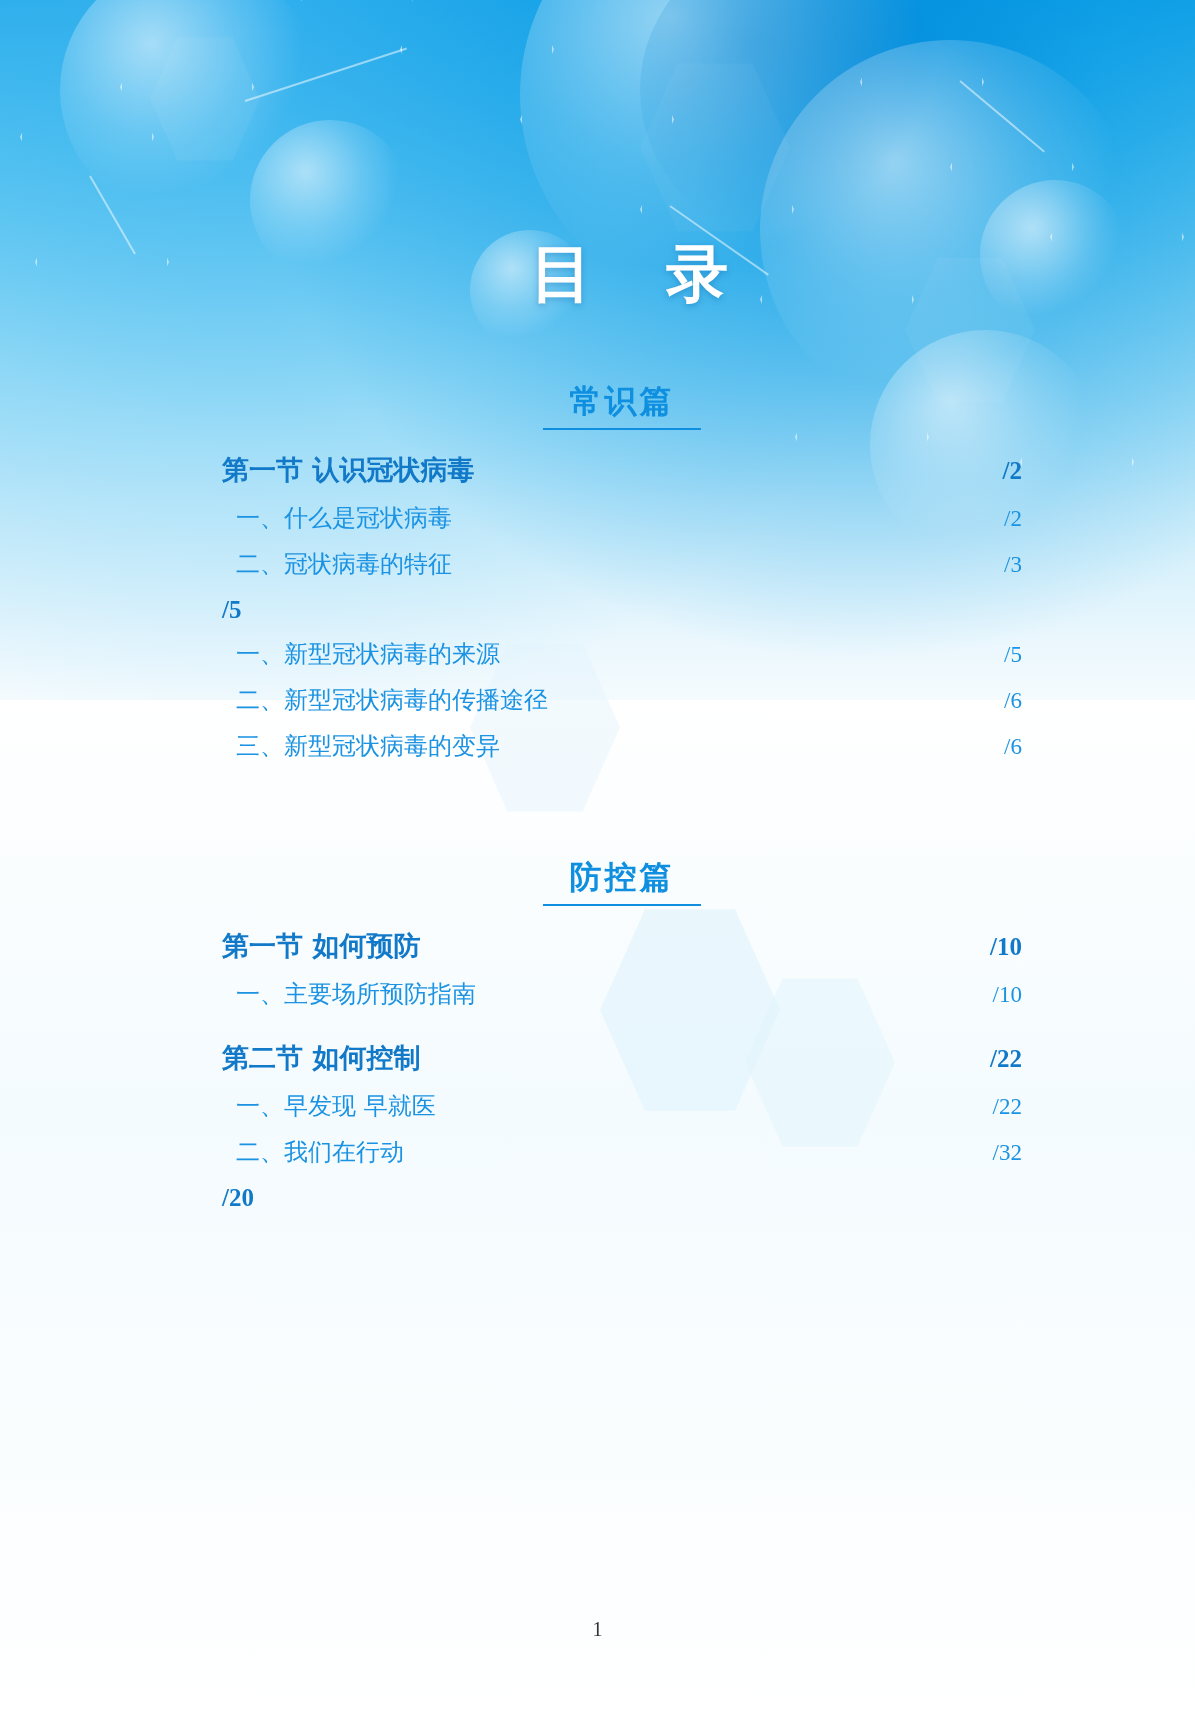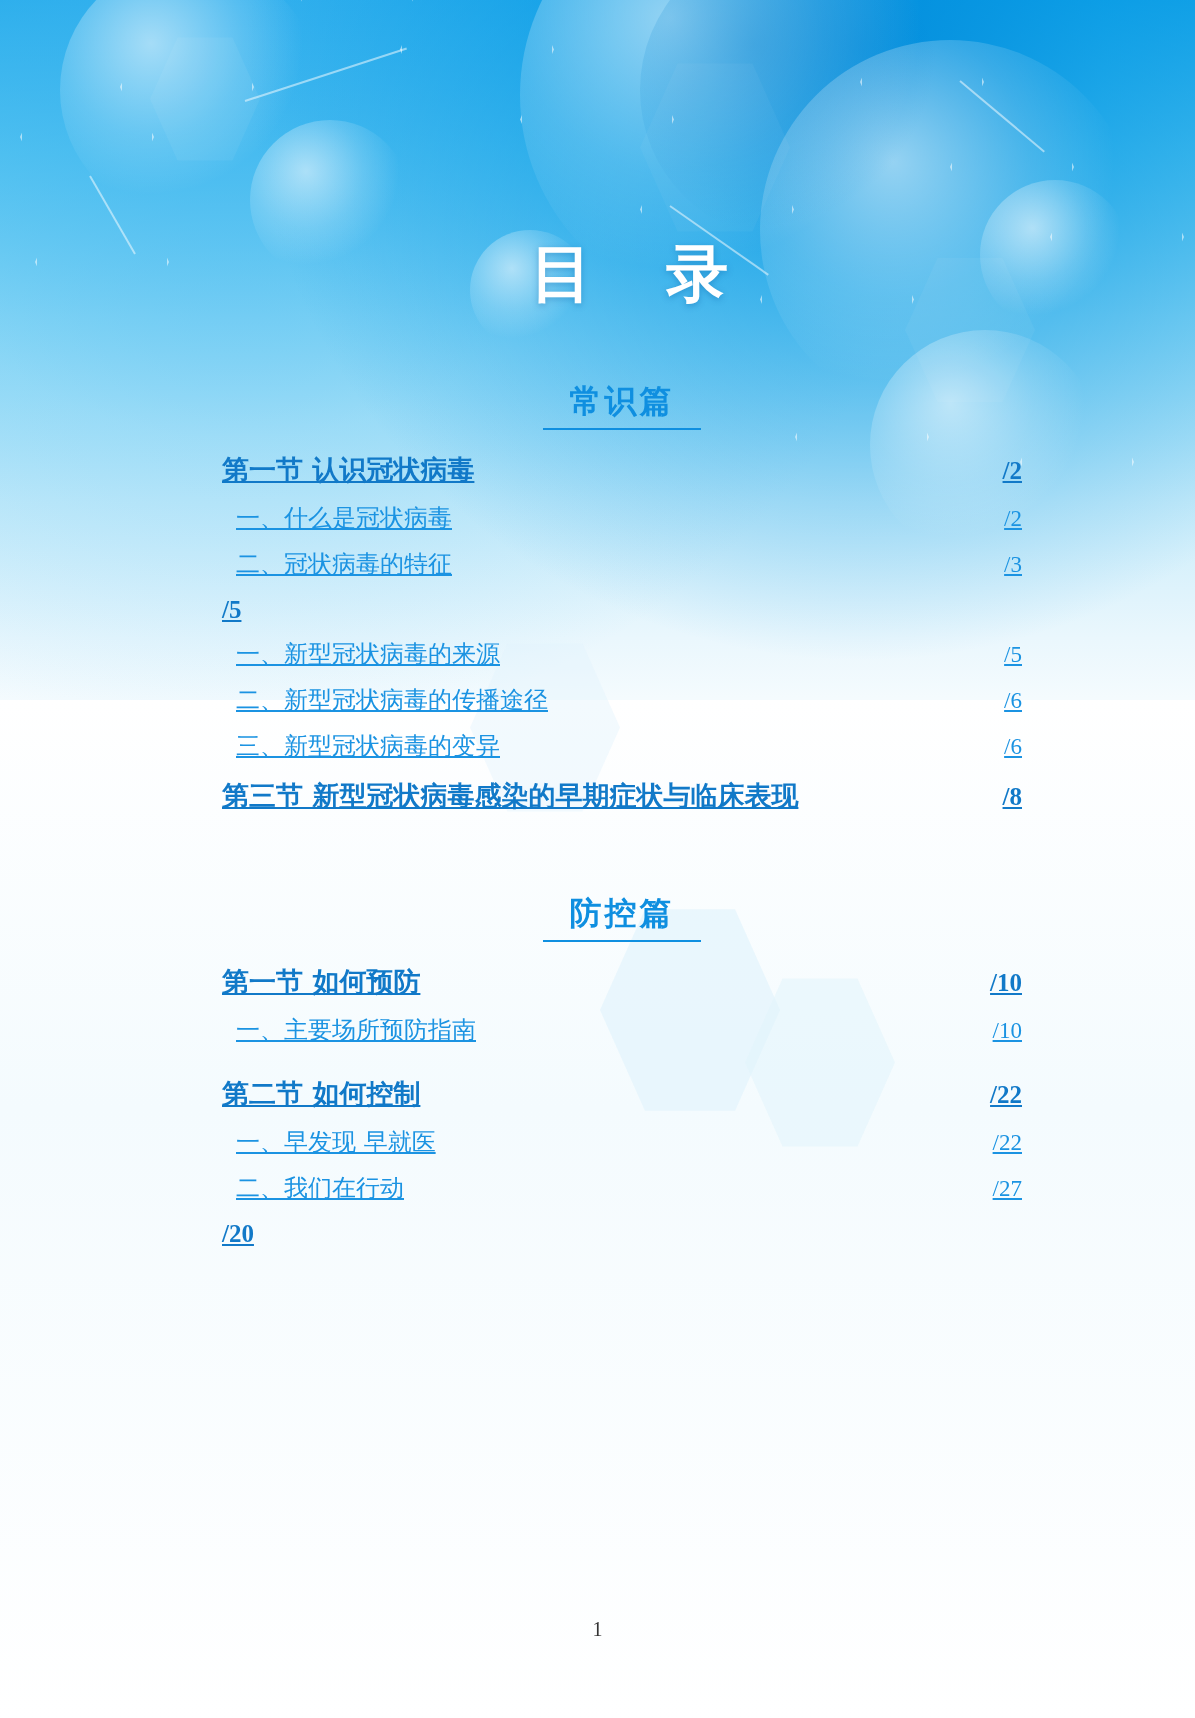--- a/index.html
+++ b/index.html
@@ -130,21 +130,20 @@
     bottom: 0;
     height: 2px;
     background: #0f8fe0;
   }
 
   .entry {
     display: flex;
     align-items: baseline;
     justify-content: space-between;
     color: #1b8fe0;
-    text-decoration: underline;
   }
   .entry .etext {
     white-space: nowrap;
   }
   .entry .epage {
     white-space: nowrap;
     font-family: "Liberation Serif", serif;
   }
 
   .lvl1 {
@@ -272,24 +271,20 @@
       <div class="entry lvl2">
         <span class="etext">二、新型冠状病毒的传播途径</span>
         <span class="epage">/6</span>
       </div>
       <div class="sp-b"></div>
       <div class="entry lvl2">
         <span class="etext">三、新型冠状病毒的变异</span>
         <span class="epage">/6</span>
       </div>
       <div class="sp-c"></div>
-      <div class="entry lvl1">
-        <span class="etext">第三节    新型冠状病毒感染的早期症状与临床表现</span>
-        <span class="epage">/8</span>
-      </div>
 
       <div class="gap-between-parts"></div>
 
       <div class="part-heading">防控篇</div>
 
       <div class="sp-a"></div>
 
       <div class="entry lvl1">
         <span class="etext">第一节     如何预防</span>
         <span class="epage">/10</span>
@@ -306,21 +301,21 @@
         <span class="epage">/22</span>
       </div>
       <div class="sp-b"></div>
       <div class="entry lvl2">
         <span class="etext">一、早发现 早就医</span>
         <span class="epage">/22</span>
       </div>
       <div class="sp-b"></div>
       <div class="entry lvl2">
         <span class="etext">二、我们在行动</span>
-        <span class="epage">/27</span>
+        <span class="epage">/32</span>
       </div>
       <div class="sp-c"></div>
       <div class="entry lvl1">
         <span class="epage">/20</span>
       </div>
 
     </div>
 
     <div class="page-number">1</div>
   </div>

